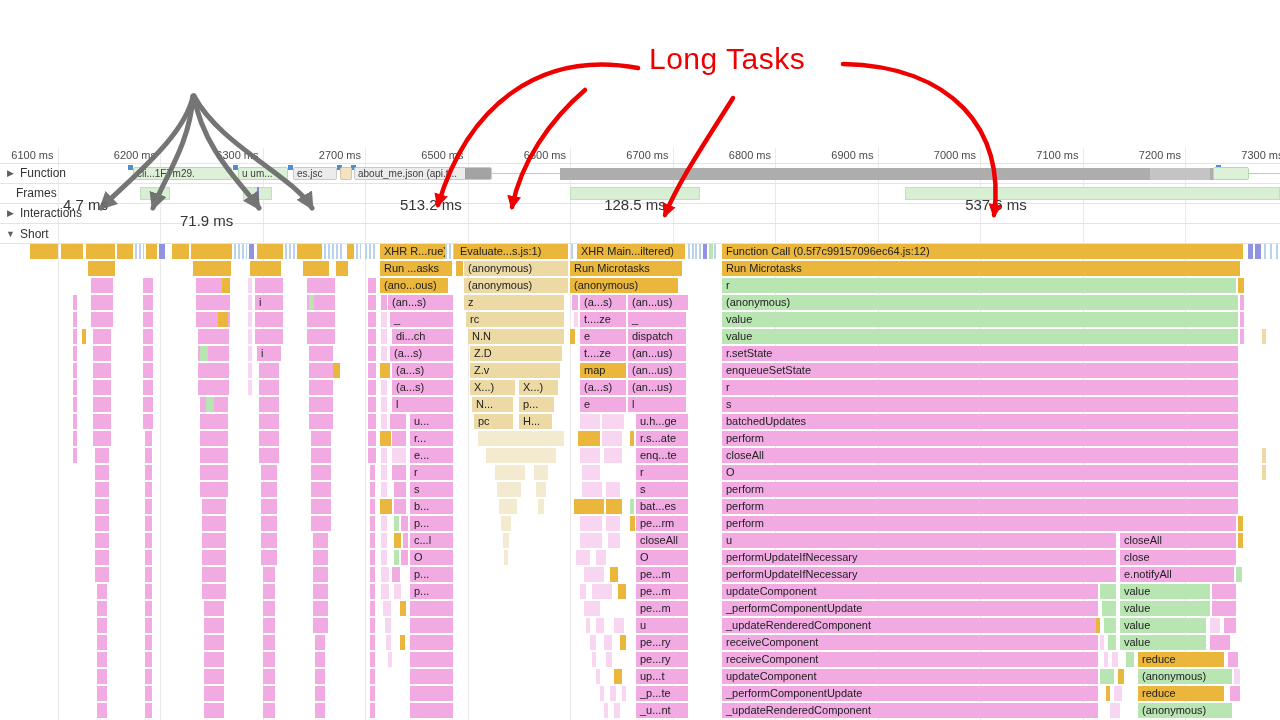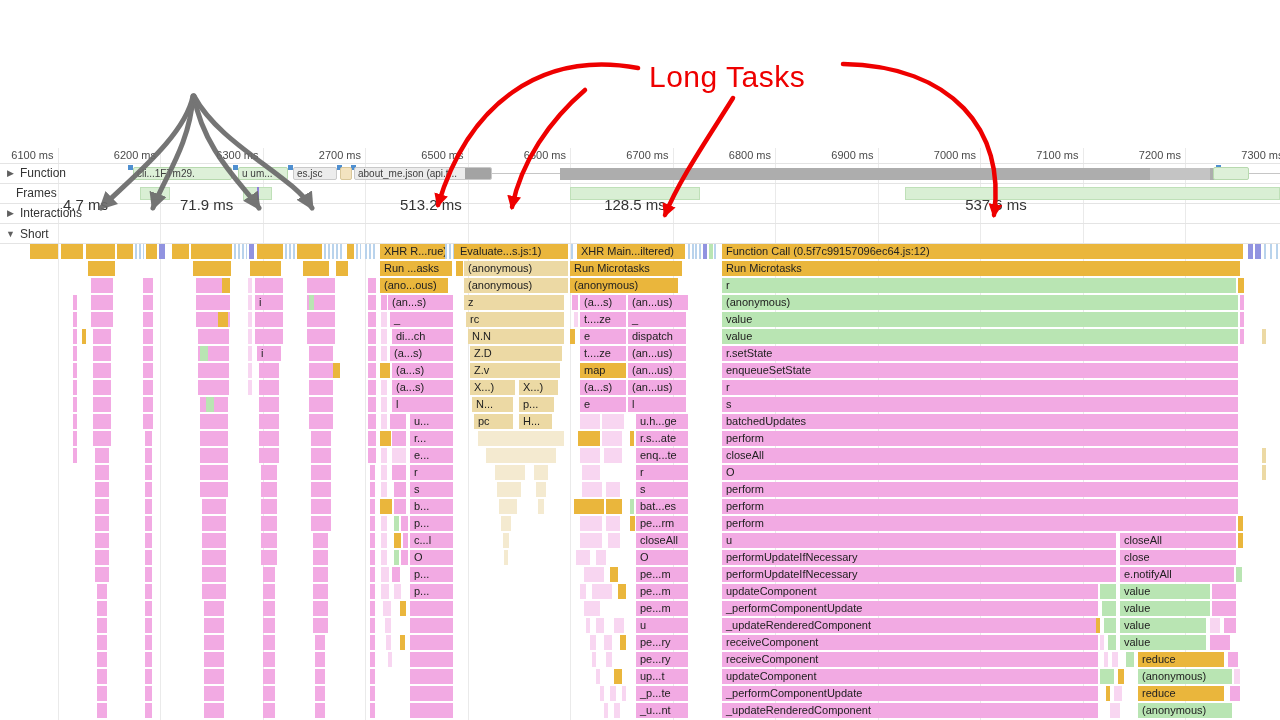--- a/index.html
+++ b/index.html
@@ -101,21 +101,21 @@
       <div class="netbar light" style="left: 1150px; width: 60px;"></div>
       <div class="chip green" style="left: 133px; width: 99px;">cli...1FTm29.</div>
       <div class="chip green" style="left: 238px; width: 50px;">u um...</div>
       <div class="chip gray" style="left: 293px; width: 44px;">es.jsc</div>
       <div class="chip tan" style="left: 340px; width: 12px;"></div>
       <div class="chip gray" style="left: 354px; width: 138px;">about_me.json (api.t...<div class="cap" style="width: 26px;"></div></div>
       <div class="chip green" style="left: 1213px; width: 36px;"></div>
     </div>
   <div id="frames-row">
       <div class="ftext" style="left: 63px;">4.7 ms</div>
-      <div class="ftext" style="left: 180px;">71.9 ms</div>
+      <div class="ftext" style="left: 180px; margin-top: 16px;">71.9 ms</div>
       <div class="ftext" style="left: 400px;">513.2 ms</div>
       <div class="fgreen" style="left: 140px; width: 30px;"></div>
       <div class="fgreen" style="left: 243px; width: 29px;"></div>
       <div class="ftick" style="left: 257px;"></div>
       <div class="fgreen" style="left: 570px; width: 130px;"></div>
       <div class="ftext" style="left: 635px; transform: translateX(-50%);">128.5 ms</div>
       <div class="fgreen" style="left: 905px; width: 375px;"></div>
       <div class="ftext" style="left: 996px; transform: translateX(-50%);">537.6 ms</div>
     </div>
   <div id="flame">
@@ -572,21 +572,21 @@
       <div class="fbar c-pu" style="left: 1248px; top: 244px; width: 5px; height: 15px;"></div>
       <div class="fbar c-pu" style="left: 1255px; top: 244px; width: 6px; height: 15px;"></div>
       <div class="fbar c-bs" style="left: 1264px; top: 244px; width: 3px; height: 15px;"></div>
       <div class="fbar c-bs" style="left: 1270px; top: 244px; width: 3px; height: 15px;"></div>
       <div class="fbar c-bs" style="left: 1276px; top: 244px; width: 3px; height: 15px;"></div>
       <div class="fbar c-t" style="left: 1262px; top: 329px; width: 4px; height: 15px;"></div>
       <div class="fbar c-t" style="left: 1262px; top: 448px; width: 3px; height: 15px;"></div>
       <div class="fbar c-t" style="left: 1262px; top: 465px; width: 3px; height: 15px;"></div>
     </div>
 
-  <div class="anno red" style="left:649px;top:60px">Long Tasks</div>
+  <div class="anno red" style="left:649px;top:42px">Long Tasks</div>
 
   <svg class="arrows" width="1280" height="720">
     <defs>
       <marker id="mg" markerUnits="userSpaceOnUse" markerWidth="26" markerHeight="26" refX="15" refY="9" orient="auto">
         <path d="M0,0 L18,9 L0,18 Z" fill="#6a6a6a"></path>
       </marker>
       <marker id="mr" markerUnits="userSpaceOnUse" markerWidth="22" markerHeight="22" refX="11" refY="7" orient="auto">
         <path d="M0,0 L14,7 L0,14 Z" fill="#ee0000"></path>
       </marker>
     </defs>

